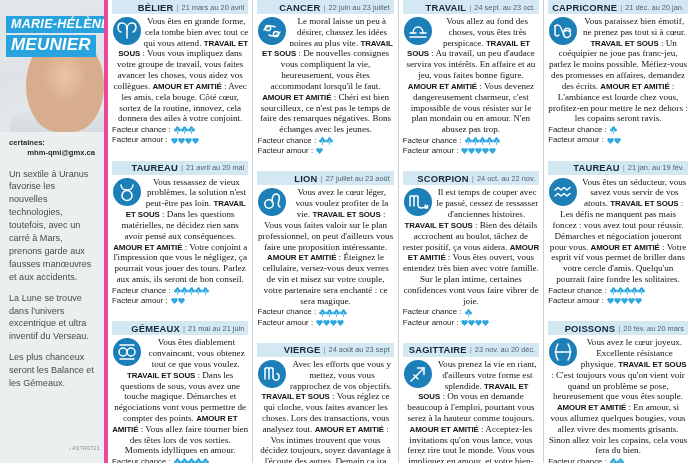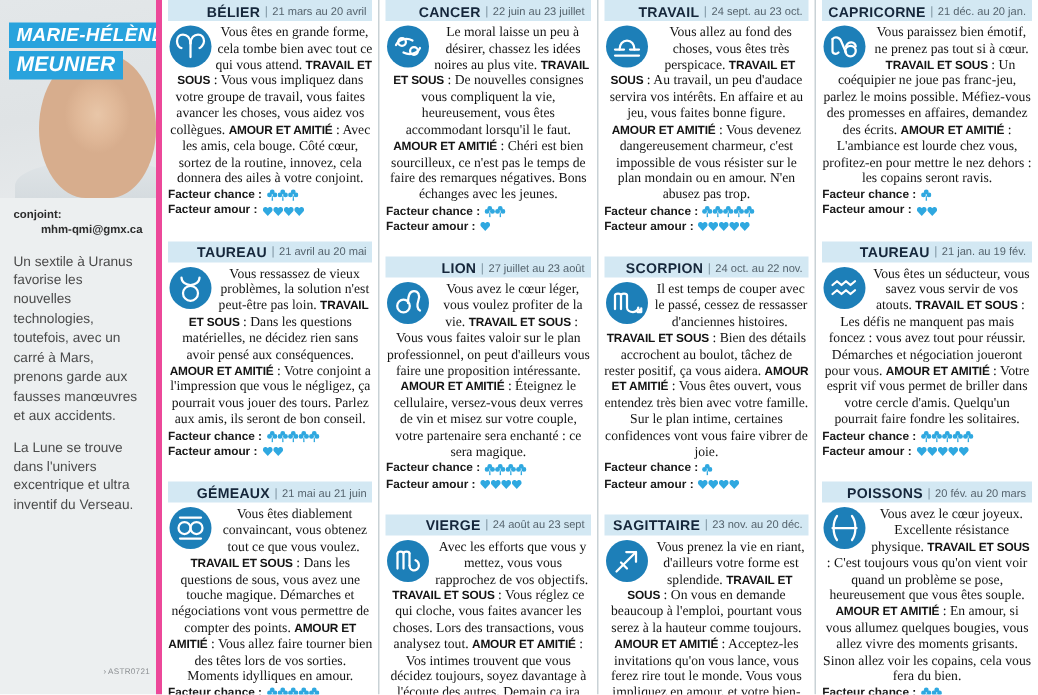--- a/index.html
+++ b/index.html
@@ -52,21 +52,21 @@
     font-weight:bold;font-style:italic;
     font-size:12.5px;letter-spacing:.3px;
     padding:1px 5px 2px 5px;
     line-height:1.15;
     white-space:nowrap;
   }
   .name-line2{
     display:inline-block;background:#29a3dd;color:#ffffff;
     font-family:"Liberation Sans", sans-serif;
     font-weight:bold;font-style:italic;
-    font-size:14px;letter-spacing:.2px;
+    font-size:17px;letter-spacing:.2px;
     padding:1px 5px 2px 5px;
     line-height:1.1;margin-top:2px;
     white-space:nowrap;
   }
   .sb-body{padding:6px 9px 0 9px;}
   .sb-contact-label{
     font-family:"Liberation Sans", sans-serif;
     font-weight:bold;font-size:7.6px;color:#2b2b2b;line-height:1.35;
   }
   .sb-contact-mail{
@@ -140,21 +140,21 @@
   .zodiac svg{position:absolute;left:0;top:0;}
   .lbl{
     font-family:"Liberation Sans", sans-serif;
     font-weight:bold;font-size:7.9px;
     letter-spacing:-.1px;
   }
   .factors{margin-top:1px;}
   .factor-row{
     display:flex;align-items:center;
     font-family:"Liberation Sans", sans-serif;
-    font-weight:bold;font-size:7.9px;color:#1a1a1a;
+    font-weight:normal;font-size:7.9px;color:#1a1a1a;
     line-height:1.3;
   }
   .factor-icons{margin-left:3px;display:flex;align-items:center;gap:0px;}
   .icon-clover,.icon-heart{display:inline-block;}
   .icon-clover{width:7px;height:8px;}
   .icon-heart{width:7px;height:8px;}
   .clear{clear:both;}
 </style>
 </head>
 <body>
@@ -166,24 +166,25 @@
       <div class="photo-body"></div>
       <div class="photo-hair"></div>
       <div class="photo-face"></div>
       <div class="name-plate">
         <div class="name-line1">MARIE-HÉLÈNE</div><br>
         <div class="name-line2">MEUNIER</div>
       </div>
     </div>
 
     <div class="sb-body">
-      <div class="sb-contact-label">conjoint:</div>
+      <div class="sb-contact-label">certaines:</div>
       <div class="sb-contact-mail">mhm-qmi@gmx.ca</div>
       <p class="sb-para">Un sextile à Uranus favorise les nouvelles technologies, toutefois, avec un carré à Mars, prenons garde aux fausses manœuvres et aux accidents.</p>
       <p class="sb-para">La Lune se trouve dans l'univers excentrique et ultra inventif du Verseau.</p>
+      <p class="sb-para">Les plus chanceux seront les Balance et les Gémeaux.</p>
     </div>
     <div class="sb-credit">ASTR0721</div>
   </div>
 
   <div class="cols" id="cols">
       <div class="col">
         <div class="sign">
           <div class="sign-head">
             <span class="sign-name">BÉLIER</span>
             <span class="sign-sep">|</span>

